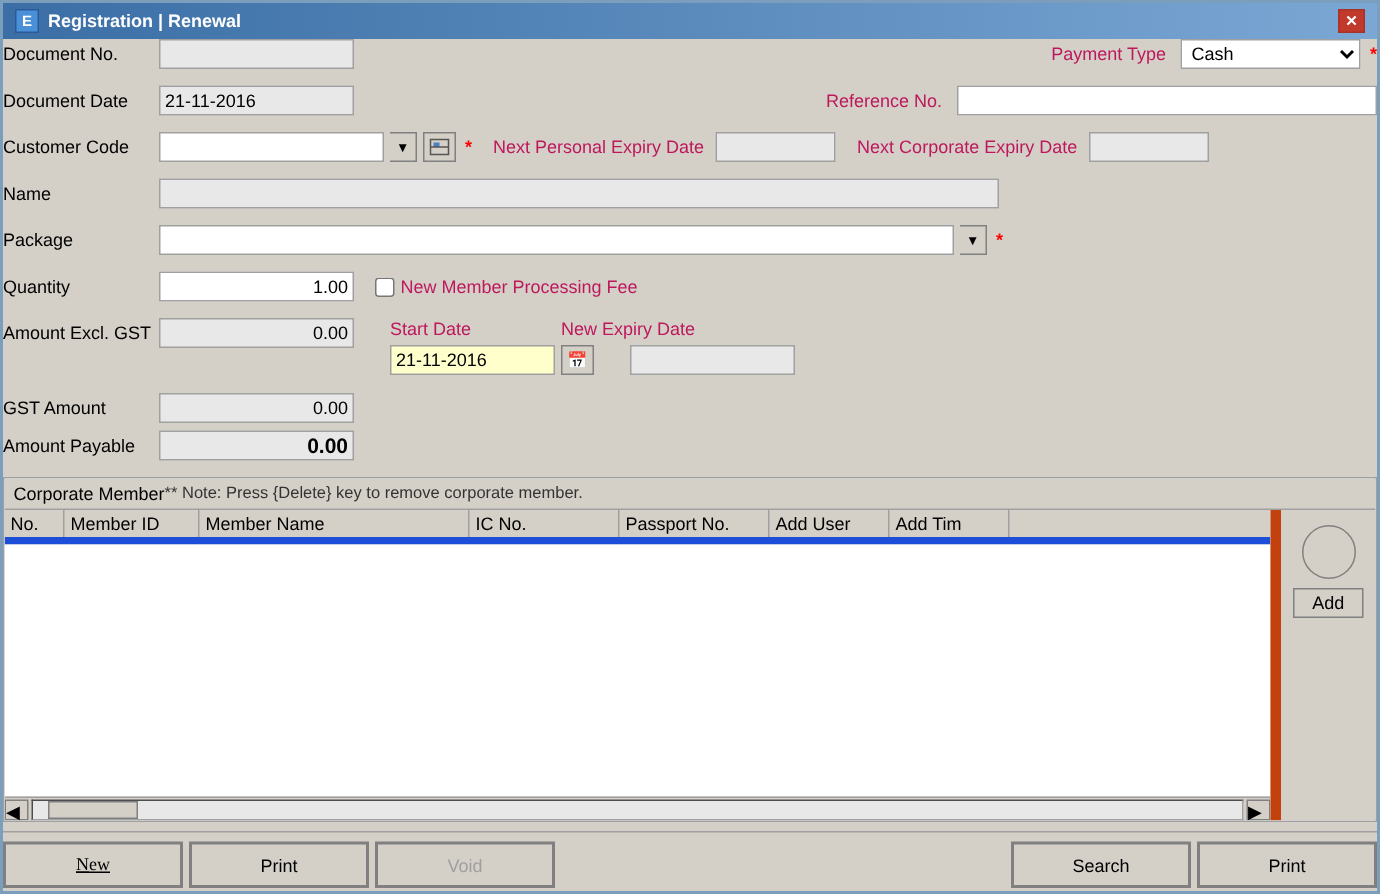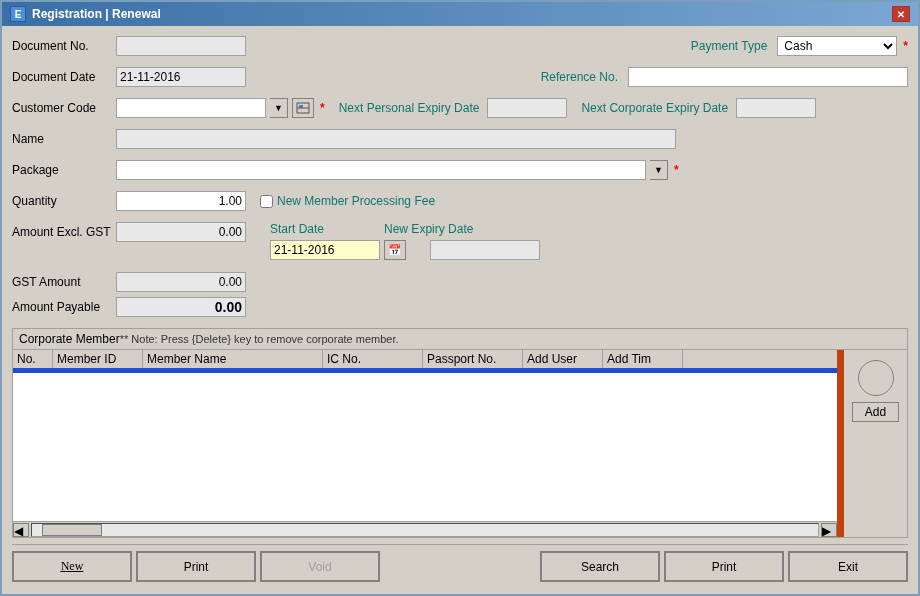--- a/index.html
+++ b/index.html
@@ -58,40 +58,39 @@
       height: 16px;
       display: flex;
       align-items: center;
       justify-content: center;
       cursor: pointer;
       font-size: 10px;
       font-weight: bold;
     }
     .content {
       flex: 1;
-      padding: 10px;
       display: flex;
       flex-direction: column;
       gap: 6px;
       overflow: hidden;
     }
     .form-row {
       display: flex;
       align-items: center;
       margin-bottom: 5px;
       gap: 4px;
     }
     .label {
       color: #000;
       width: 100px;
       text-align: left;
       flex-shrink: 0;
     }
     .label-sm {
-      color: #0f766e;
+      color: #be185d;
       white-space: nowrap;
     }
     input[type="text"], .input-field {
       background: #fff;
       border: 1px solid #a0a0a0;
       height: 20px;
       padding: 1px 3px;
       font-size: 12px;
       font-family: inherit;
     }
@@ -456,19 +455,16 @@
       <button class="footer-btn disabled">
         <span>Void</span>
       </button>
       <div class="footer-right-group">
         <button class="footer-btn">
           <span>Search</span>
         </button>
         <button class="footer-btn">
           <span>Print</span>
         </button>
-        <button class="footer-btn">
-          <span>Exit</span>
-        </button>
       </div>
     </div>
   </div>
 </div>
 
 </body></html>

